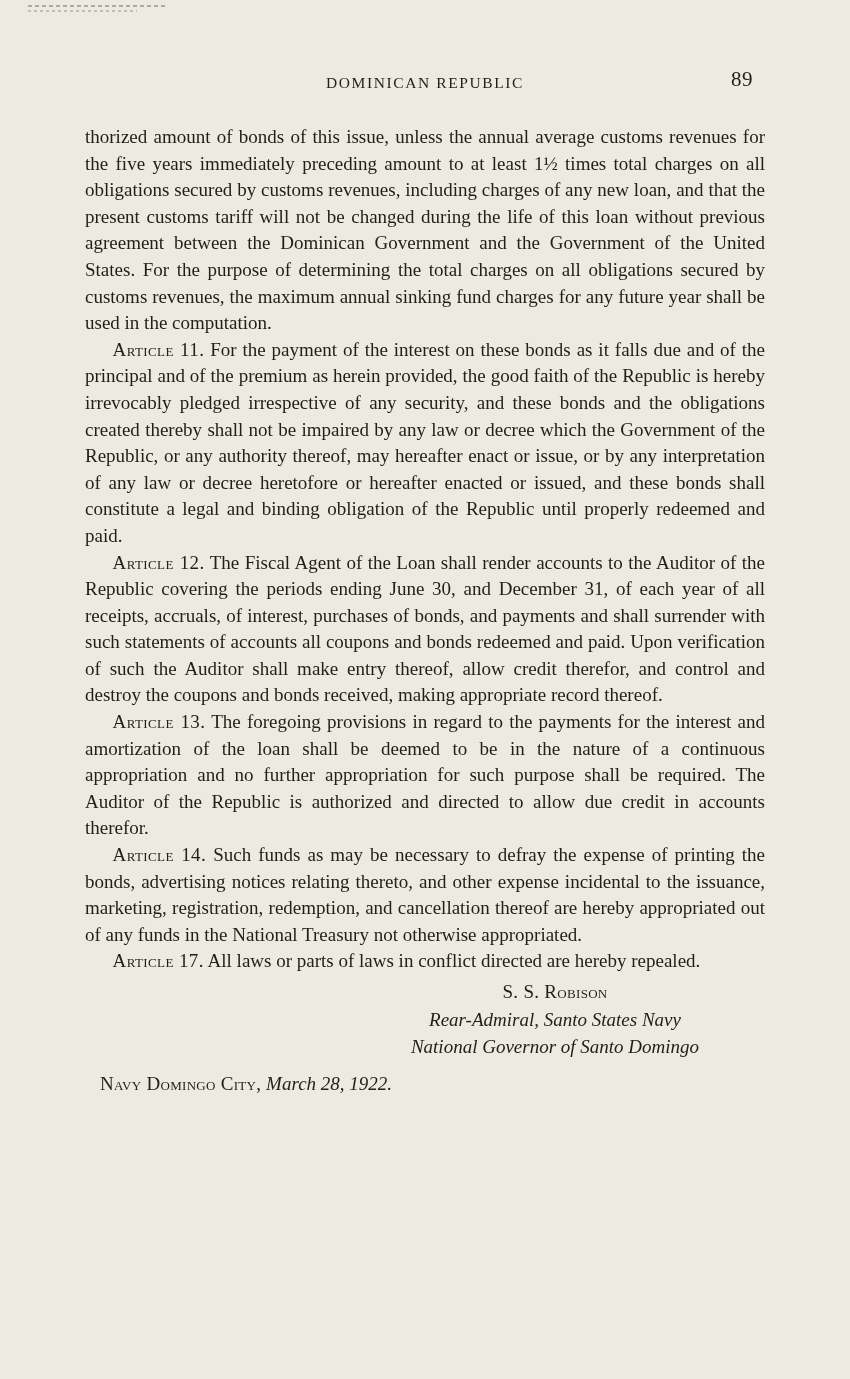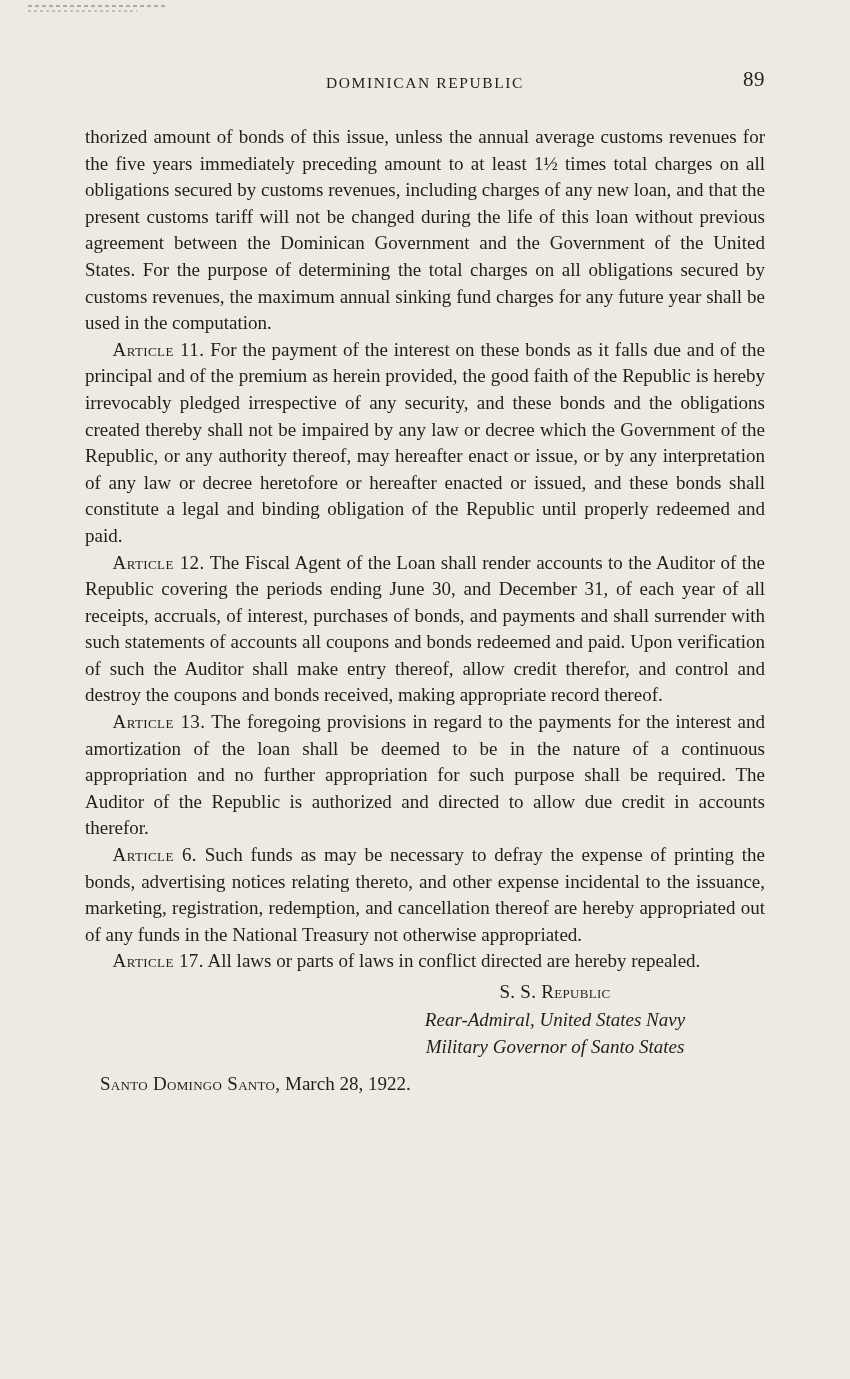--- a/index.html
+++ b/index.html
@@ -29,21 +29,21 @@
     height: 30px;
   }
   .running-title {
     display: block;
     text-align: center;
     font-size: 15.5px;
     letter-spacing: 1.6px;
     font-weight: normal;
   }
   .page-number {
-    position: absolute; right: 0; top: -7px;
+    position: absolute; right: 12px; top: -7px;
     font-size: 21px;
     letter-spacing: .5px;
   }
   .body {
     margin: 20px 85px 0 85px;
     font-size: 19px;
     line-height: 26.6px;
     text-align: justify;
     font-family: Liberation Serif, serif;
   }
@@ -59,21 +59,21 @@
   }
   .sig-name { font-variant: small-caps; letter-spacing: .3px; }
   .sig-role { font-style: italic; }
   .dateline {
     margin: 9px 85px 0 85px;
     padding-left: 15px;
     font-size: 19px;
     line-height: 27px;
   }
   .dateline-place { font-variant: small-caps; letter-spacing: .3px; }
-  .dateline-date { }
+  .dateline-date { font-style: italic; }
 </style>
 </head>
 <body>
 
 <div class="page">
 
   <div class="scan-artifact"></div>
 
   <div class="header">
     <span class="running-title">DOMINICAN REPUBLIC</span>
@@ -82,29 +82,29 @@
 
   <div class="body">
     <p class="para first"><span>thorized amount of bonds of this issue, unless the annual average customs revenues for the five years immediately preceding amount to at least 1½ times total charges on all obligations secured by customs revenues, including charges of any new loan, and that the present customs tariff will not be changed during the life of this loan without previous agreement between the Dominican Government and the Government of the United States.  For the purpose of determining the total charges on all obligations secured by customs revenues, the maximum annual sinking fund charges for any future year shall be used in the computation.</span></p>
 
     <p class="para"><span class="article-label">Article 11.</span> <span>For the payment of the interest on these bonds as it falls due and of the principal and of the premium as herein provided, the good faith of the Republic is hereby irrevocably pledged irrespective of any security, and these bonds and the obligations created thereby shall not be impaired by any law or decree which the Government of the Republic, or any authority thereof, may hereafter enact or issue, or by any interpretation of any law or decree heretofore or hereafter enacted or issued, and these bonds shall constitute a legal and binding obligation of the Republic until properly redeemed and paid.</span></p>
 
     <p class="para"><span class="article-label">Article 12.</span> <span>The Fiscal Agent of the Loan shall render accounts to the Auditor of the Republic covering the periods ending June 30, and December 31, of each year of all receipts, accruals, of interest, purchases of bonds, and payments and shall surrender with such statements of accounts all coupons and bonds redeemed and paid.  Upon verification of such the Auditor shall make entry thereof, allow credit therefor, and control and destroy the coupons and bonds received, making appropriate record thereof.</span></p>
 
     <p class="para"><span class="article-label">Article 13.</span> <span>The foregoing provisions in regard to the payments for the interest and amortization of the loan shall be deemed to be in the nature of a continuous appropriation and no further appropriation for such purpose shall be required.  The Auditor of the Republic is authorized and directed to allow due credit in accounts therefor.</span></p>
 
-    <p class="para"><span class="article-label">Article 6.</span> <span>Such funds as may be necessary to defray the expense of printing the bonds, advertising notices relating thereto, and other expense incidental to the issuance, marketing, registration, redemption, and cancellation thereof are hereby appropriated out of any funds in the National Treasury not otherwise appropriated.</span></p>
+    <p class="para"><span class="article-label">Article 14.</span> <span>Such funds as may be necessary to defray the expense of printing the bonds, advertising notices relating thereto, and other expense incidental to the issuance, marketing, registration, redemption, and cancellation thereof are hereby appropriated out of any funds in the National Treasury not otherwise appropriated.</span></p>
 
     <p class="para"><span class="article-label">Article 17.</span> <span>All laws or parts of laws in conflict directed are hereby repealed.</span></p>
   </div>
 
   <div class="signature">
-    <div class="sig-name">S. S. Republic</div>
-    <div class="sig-role">Rear-Admiral, United States Navy</div>
-    <div class="sig-role">Military Governor of Santo States</div>
+    <div class="sig-name">S. S. Robison</div>
+    <div class="sig-role">Rear-Admiral, Santo States Navy</div>
+    <div class="sig-role">National Governor of Santo Domingo</div>
   </div>
 
   <div class="dateline">
-    <span class="dateline-place">Santo Domingo Santo,</span>
+    <span class="dateline-place">Navy Domingo City,</span>
     <span class="dateline-date">March 28, 1922.</span>
   </div>
 
 </div>
 
 </body></html>

